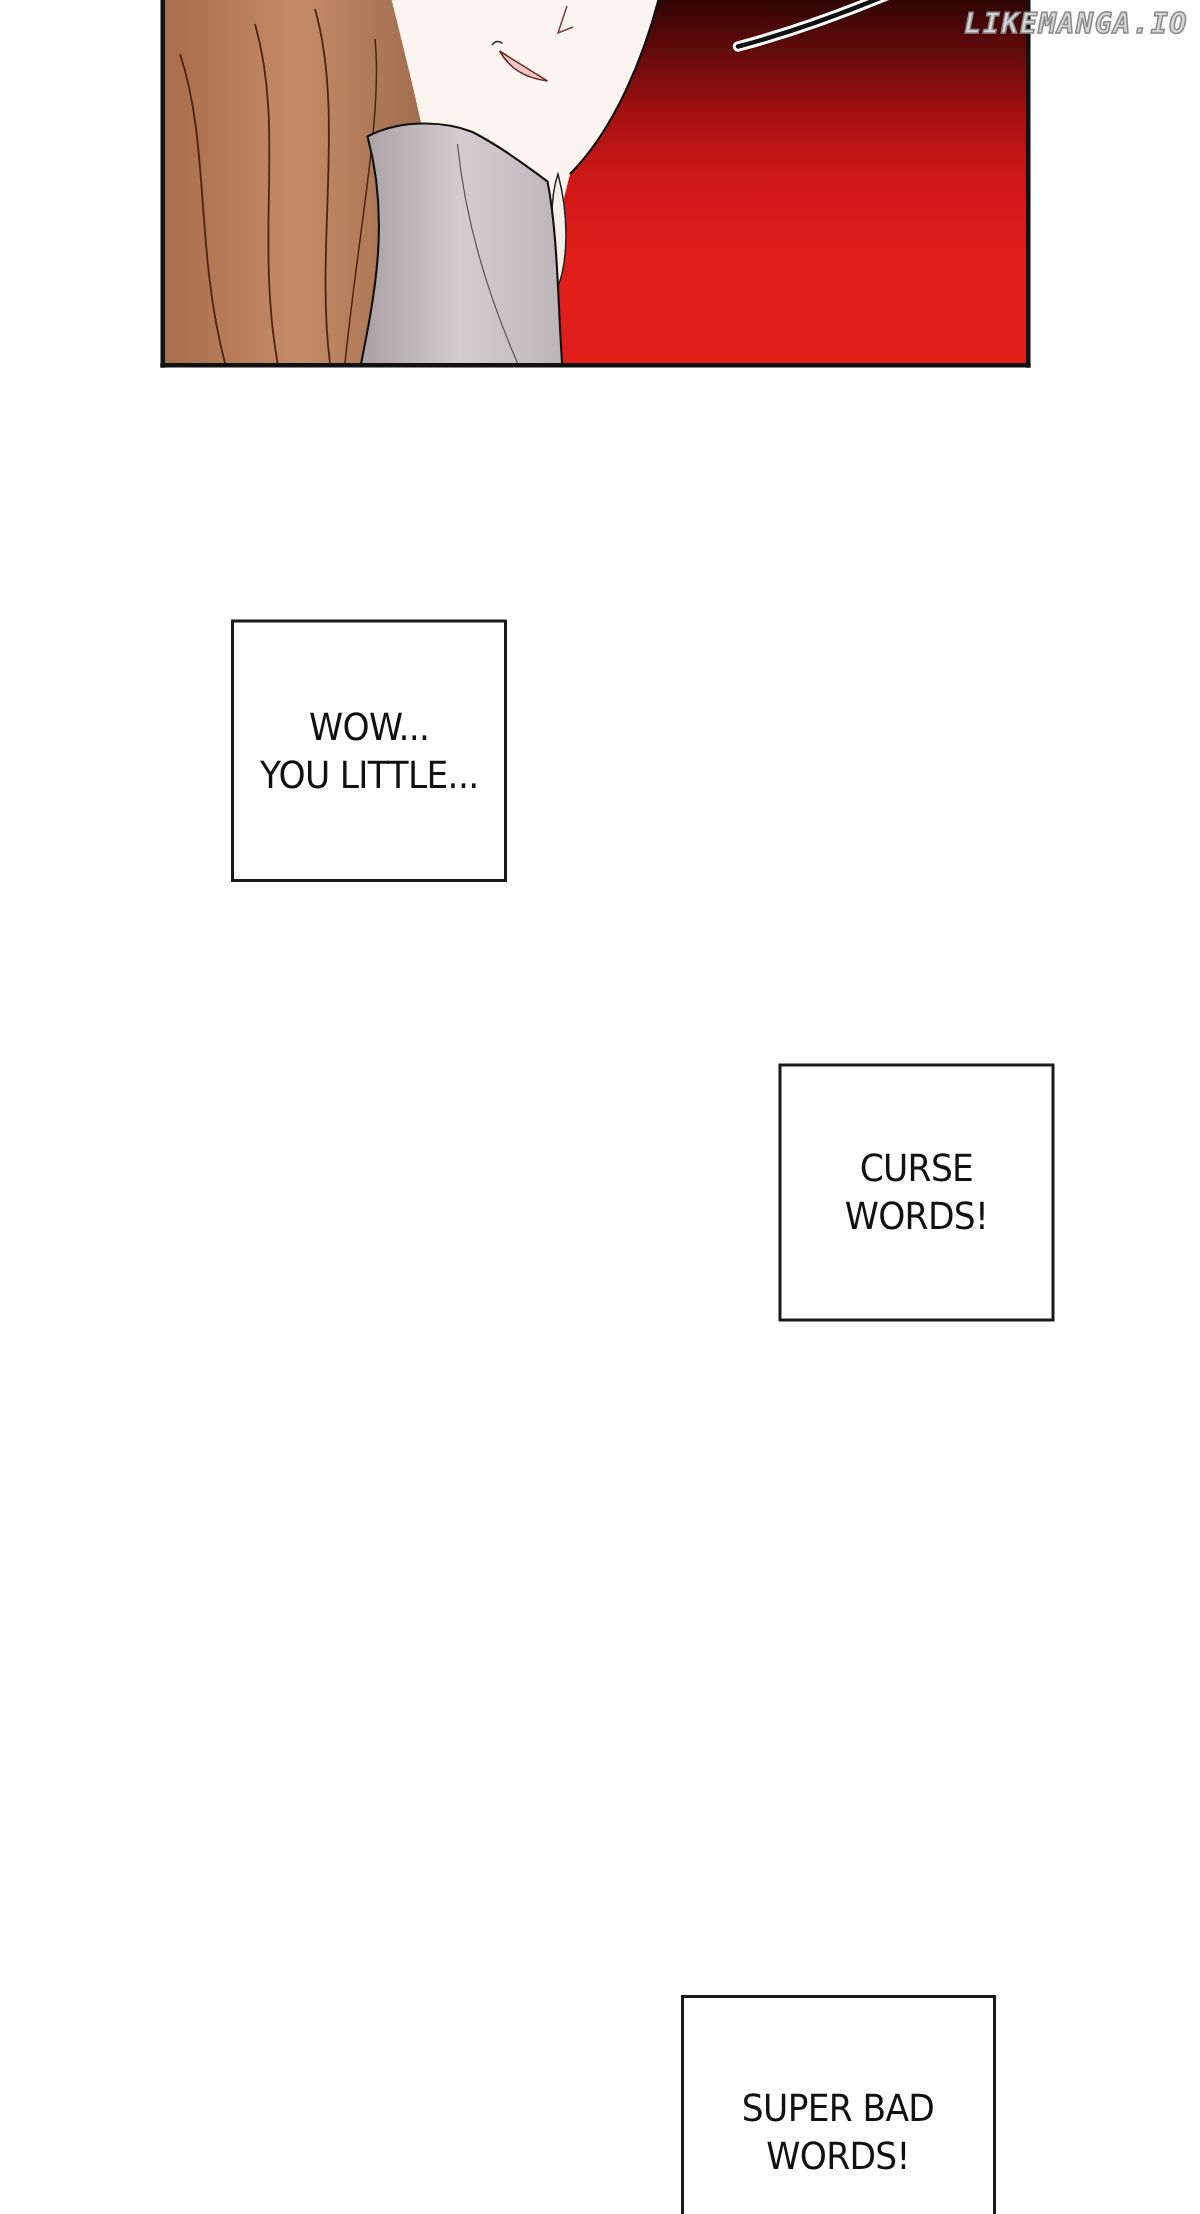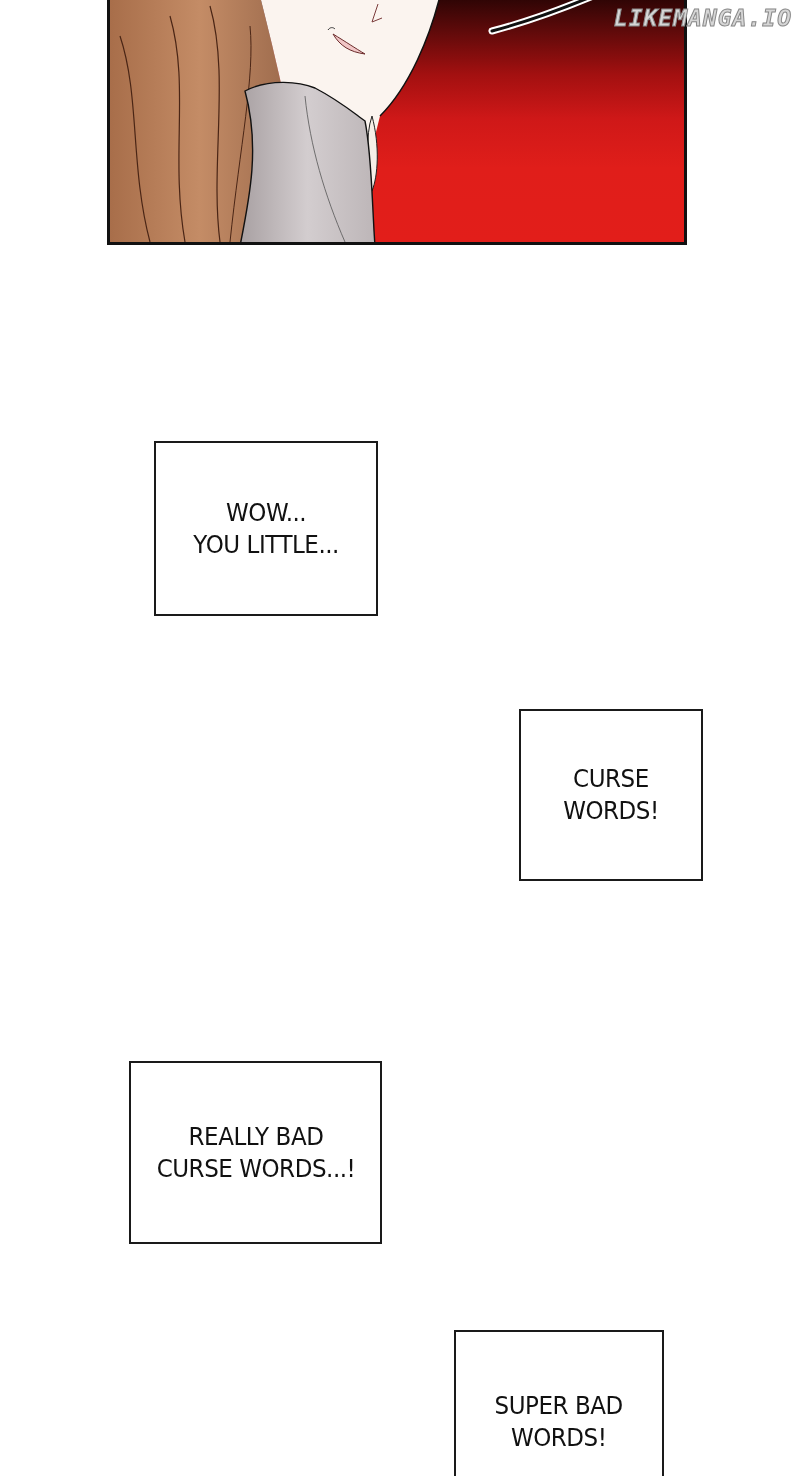--- a/index.html
+++ b/index.html
@@ -40,21 +40,21 @@
     }
 
     
     .watermark {
       position: absolute;
       right: 8px;
       top: 5px;
       font-family: "DejaVu Sans Mono", monospace;
       font-weight: bold;
       font-style: italic;
-      font-size: 23px;
+      font-size: 19px;
       letter-spacing: 1px;
       color: #d6d6d6;
       -webkit-text-stroke: 1px #8a8a8a;
       text-shadow: 0 0 1px rgba(0,0,0,0.25);
       z-index: 5;
     }
 
     
     .caption-box {
       position: absolute;
@@ -69,21 +69,21 @@
     .caption-text {
       font-family: "DejaVu Sans", sans-serif;
       font-size: 25px;
       line-height: 32px;
       color: #111;
       letter-spacing: -0.5px;
       transform: scaleX(0.92);
       white-space: pre-line;
     }
 
-    #cap1 { left: 154px; top: 413px; width: 224px; height: 175px; margin-top: 28px; }
+    #cap1 { left: 154px; top: 413px; width: 184px; height: 175px; }
     #cap2 { left: 486px; top: 709px; width: 184px; height: 172px; margin-left: 33px; }
     #cap3 { left: 129px; top: 1061px; width: 253px; height: 183px; }
     #cap4 { left: 454px; top: 1330px; width: 210px; height: 160px; }
     #cap4 .caption-text { margin-top: 24px; }
   </style>
 </head>
 <body>
 
 <div class="page">
 
@@ -131,23 +131,19 @@
   <div class="caption-box" id="cap1">
     <div class="caption-text">WOW...
 YOU LITTLE...</div>
   </div>
 
   <div class="caption-box" id="cap2">
     <div class="caption-text">CURSE
 WORDS!</div>
   </div>
 
-  <div class="caption-box" id="cap3">
-    <div class="caption-text">REALLY BAD
-CURSE WORDS...!</div>
-  </div>
 
   <div class="caption-box" id="cap4">
     <div class="caption-text">SUPER BAD
 WORDS!</div>
   </div>
 
 </div>
 
 </body></html>

